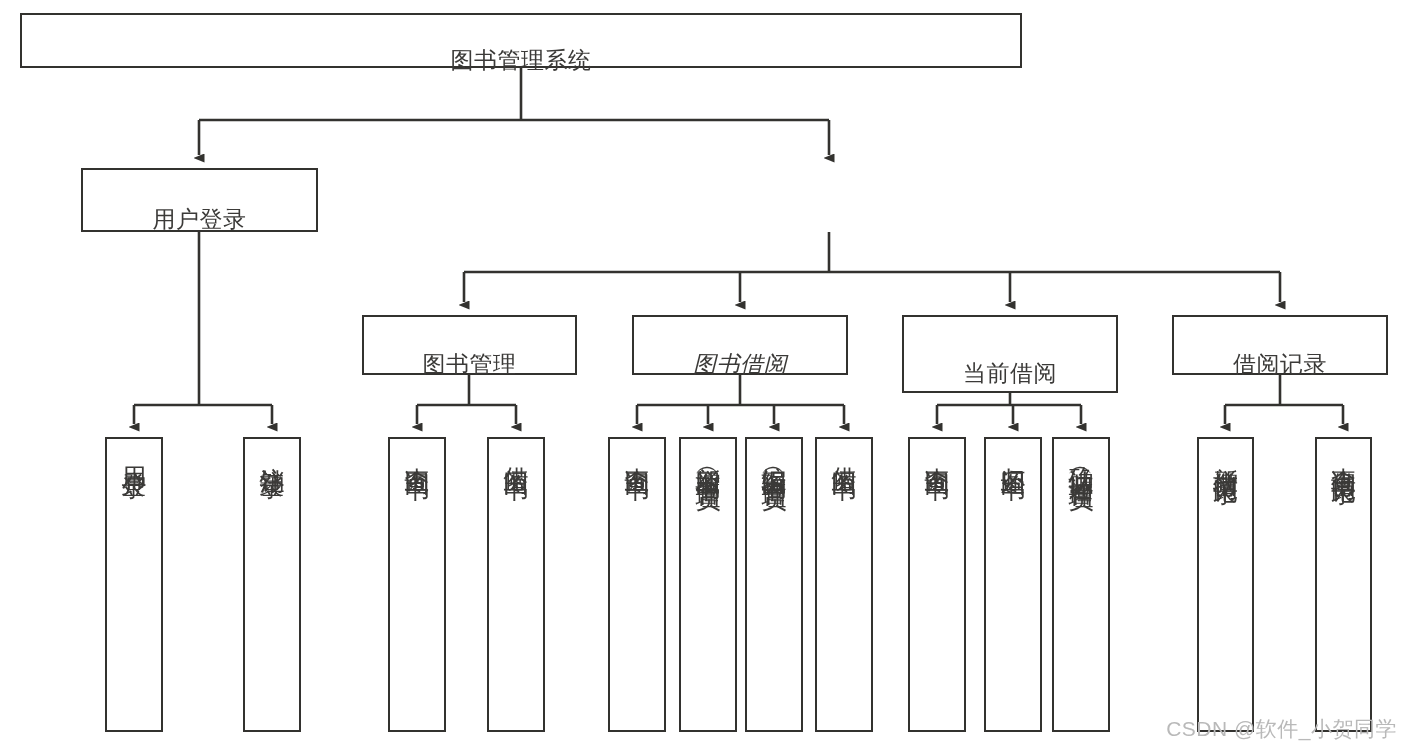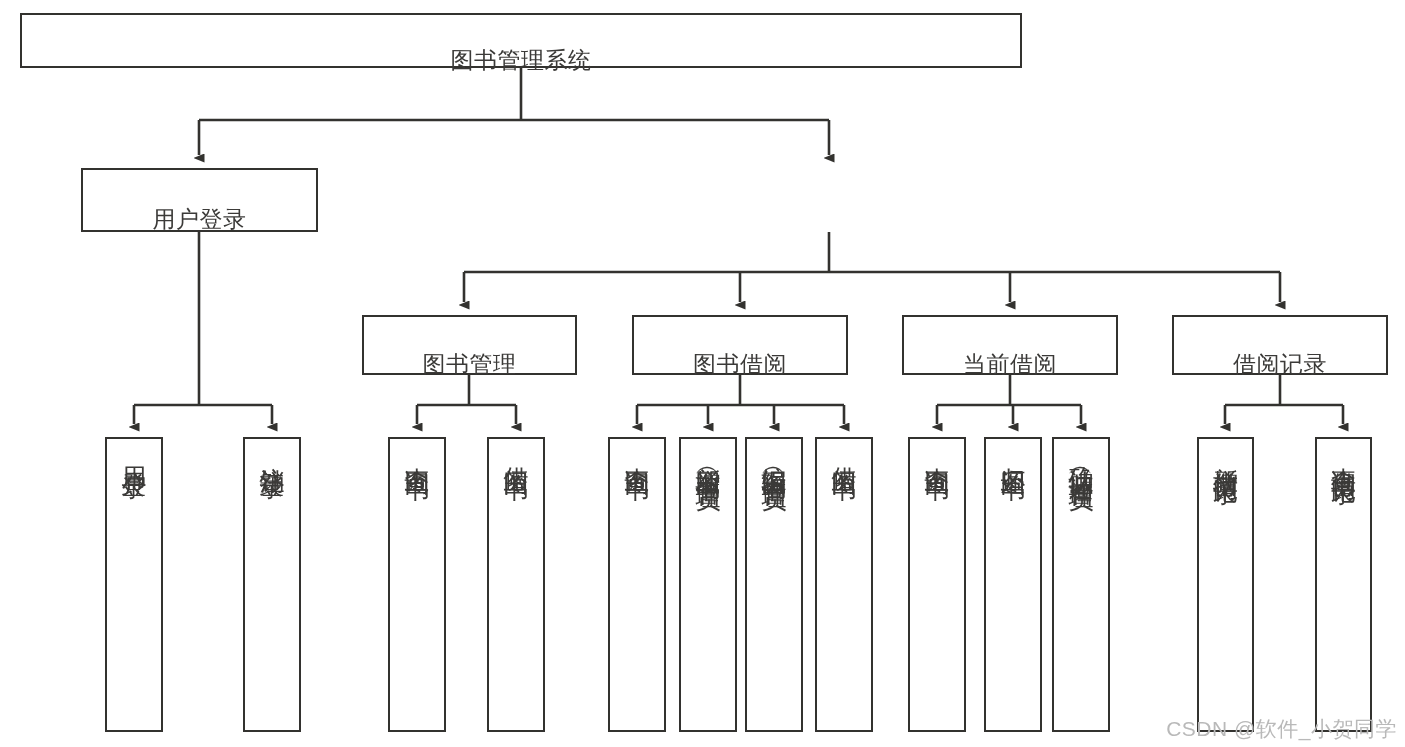--- a/index.html
+++ b/index.html
@@ -136,24 +136,24 @@
     <span class="label">图书管理系统</span>
   </div>
 
   <div class="node horiz" style="left:81px; top:168px; width:237px; height:64px;">
     <span class="label">用户登录</span>
   </div>
 
   <div class="node horiz" style="left:362px; top:315px; width:215px; height:60px;">
     <span class="label">图书管理</span>
   </div>
-  <div class="node horiz" style="left:632px; top:315px; width:216px; height:60px;">
+  <div class="node horiz" style="left:632px; top:315px; width:216px; height:60px;font-style:italic;">
     <span class="label">图书借阅</span>
   </div>
-  <div class="node horiz" style="left:902px; top:315px; width:216px; height:60px;">
+  <div class="node horiz" style="left:902px; top:315px; width:216px; height:78px;">
     <span class="label">当前借阅</span>
   </div>
   <div class="node horiz" style="left:1172px; top:315px; width:216px; height:60px;font-family:Liberation Serif, serif;">
     <span class="label">借阅记录</span>
   </div>
 
   <div class="node vert" style="left:105px; top:437px; width:58px; height:295px;">
     <span class="label">用户登录</span>
   </div>
   <div class="node vert" style="left:243px; top:437px; width:58px; height:295px;">

